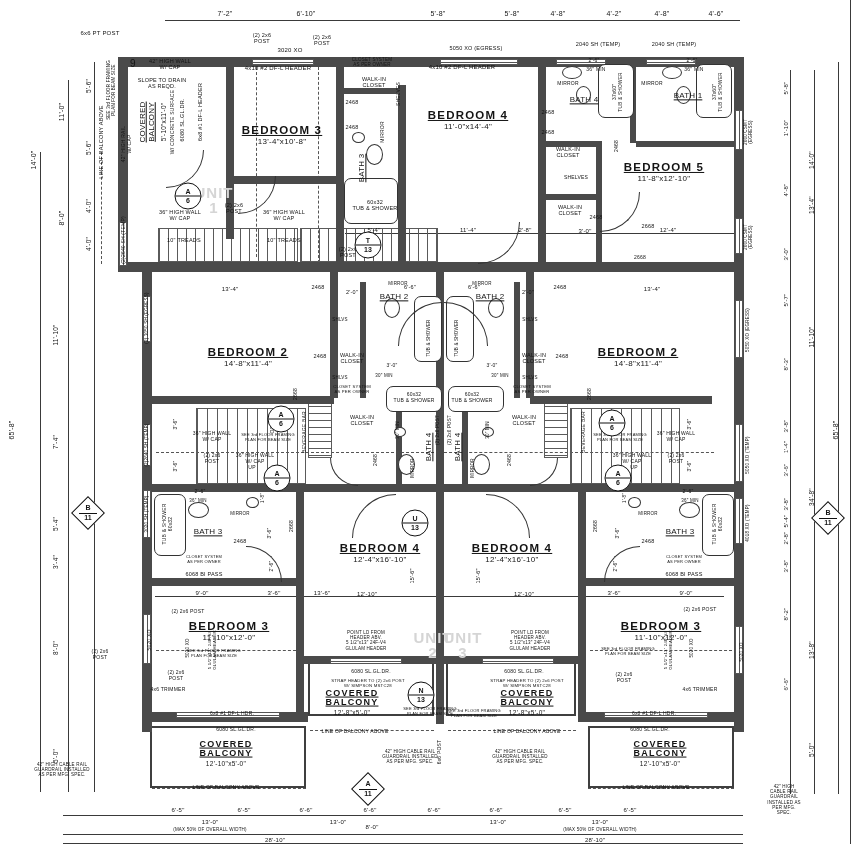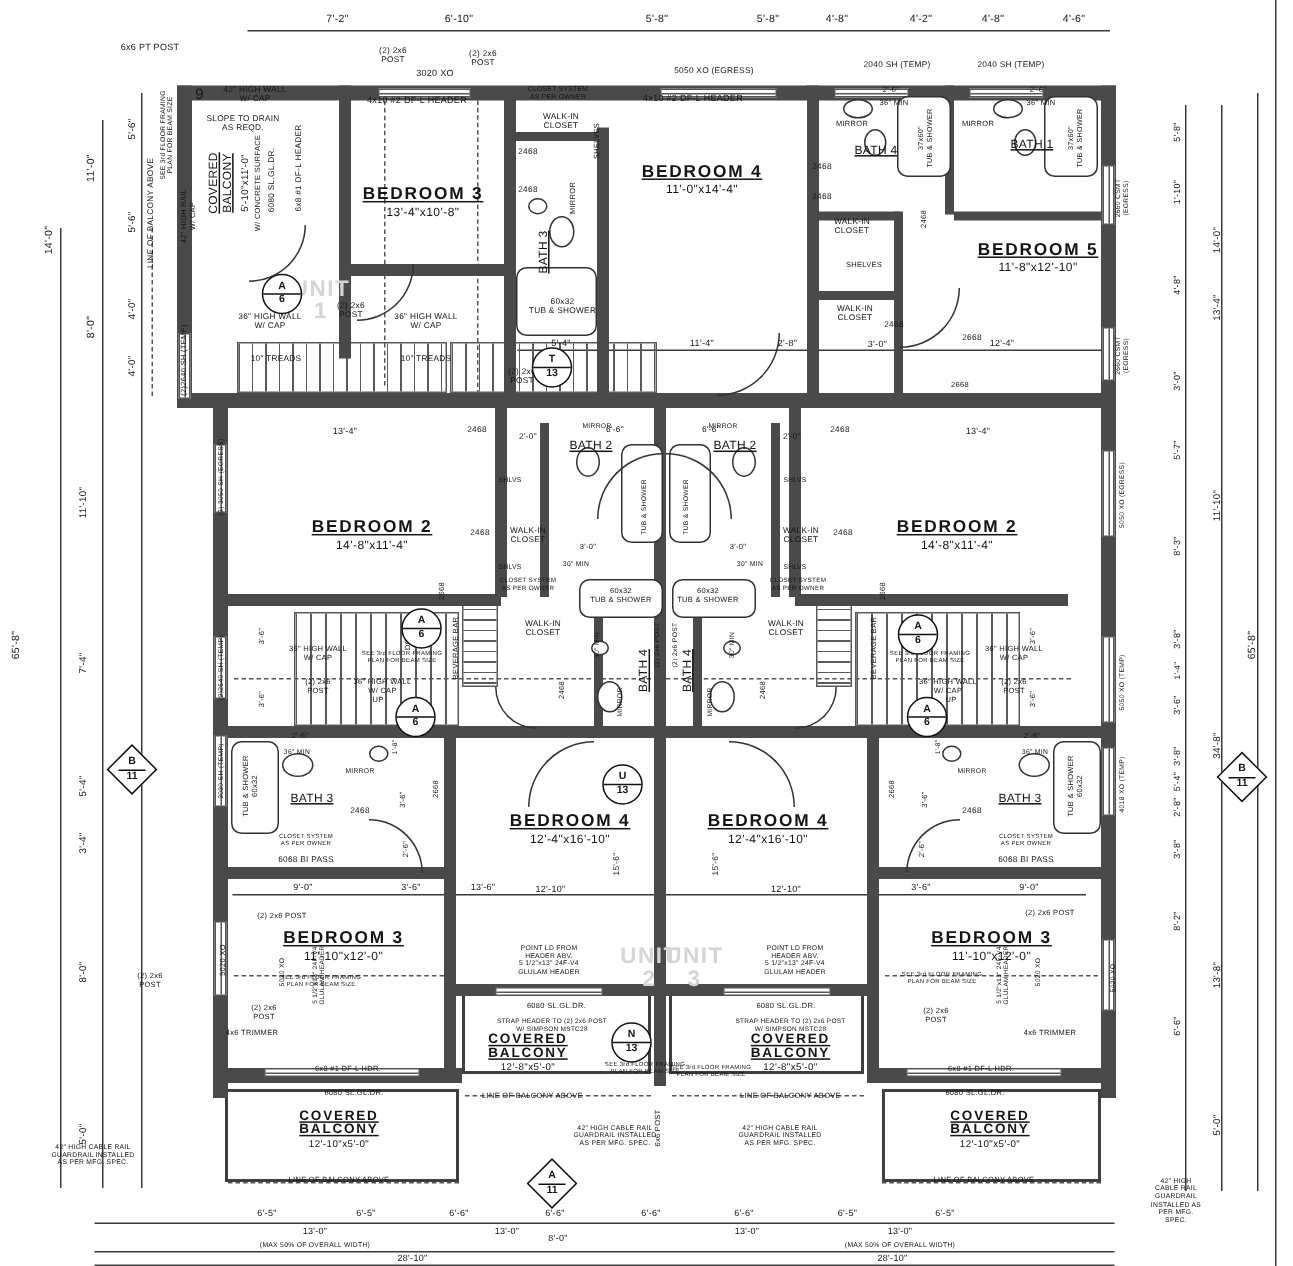--- a/index.html
+++ b/index.html
@@ -493,21 +493,21 @@
     <div class="txt" style="left: 210px; top: 830px; font-size: 4.5px; transform: translate(-50%, -50%);">(MAX 50% OF OVERALL WIDTH)</div>
     <div class="txt" style="left: 338px; top: 822px; font-size: 6px; transform: translate(-50%, -50%);">13'-0"</div>
     <div class="txt" style="left: 372px; top: 827px; font-size: 6px; transform: translate(-50%, -50%);">8'-0"</div>
     <div class="txt" style="left: 498px; top: 822px; font-size: 6px; transform: translate(-50%, -50%);">13'-0"</div>
     <div class="txt" style="left: 600px; top: 822px; font-size: 6px; transform: translate(-50%, -50%);">13'-0"</div>
     <div class="txt" style="left: 600px; top: 830px; font-size: 4.5px; transform: translate(-50%, -50%);">(MAX 50% OF OVERALL WIDTH)</div>
     <div class="txt" style="left: 275px; top: 840px; font-size: 6px; transform: translate(-50%, -50%);">28'-10"</div>
     <div class="txt" style="left: 595px; top: 840px; font-size: 6px; transform: translate(-50%, -50%);">28'-10"</div>
     <div class="room" style="left: 282px; top: 135px;"><div class="nm" style="font-size: 11.5px;">BEDROOM 3</div><div class="dm" style="font-size: 8px;">13'-4"x10'-8"</div></div>
     <div class="room" style="left: 468px; top: 120px;"><div class="nm" style="font-size: 11.5px;">BEDROOM 4</div><div class="dm" style="font-size: 8px;">11'-0"x14'-4"</div></div>
-    <div class="room" style="left: 692px; top: 172px;"><div class="nm" style="font-size: 11.5px;">BEDROOM 5</div><div class="dm" style="font-size: 8px;">11'-8"x12'-10"</div></div>
+    <div class="room" style="left: 664px; top: 172px;"><div class="nm" style="font-size: 11.5px;">BEDROOM 5</div><div class="dm" style="font-size: 8px;">11'-8"x12'-10"</div></div>
     <div class="room" style="left: 248px; top: 357px;"><div class="nm" style="font-size: 11.5px;">BEDROOM 2</div><div class="dm" style="font-size: 8px;">14'-8"x11'-4"</div></div>
     <div class="room" style="left: 638px; top: 357px;"><div class="nm" style="font-size: 11.5px;">BEDROOM 2</div><div class="dm" style="font-size: 8px;">14'-8"x11'-4"</div></div>
     <div class="room" style="left: 380px; top: 553px;"><div class="nm" style="font-size: 11.5px;">BEDROOM 4</div><div class="dm" style="font-size: 8px;">12'-4"x16'-10"</div></div>
     <div class="room" style="left: 512px; top: 553px;"><div class="nm" style="font-size: 11.5px;">BEDROOM 4</div><div class="dm" style="font-size: 8px;">12'-4"x16'-10"</div></div>
     <div class="room" style="left: 229px; top: 631px;"><div class="nm" style="font-size: 11.5px;">BEDROOM 3</div><div class="dm" style="font-size: 8px;">11'-10"x12'-0"</div></div>
     <div class="room" style="left: 661px; top: 631px;"><div class="nm" style="font-size: 11.5px;">BEDROOM 3</div><div class="dm" style="font-size: 8px;">11'-10"x12'-0"</div></div>
     <div class="room" style="left: 352px; top: 702px;"><div class="nm" style="font-size: 9px;">COVERED
 BALCONY</div><div class="dm" style="font-size: 6.5px;">12'-8"x5'-0"</div></div>
     <div class="room" style="left: 527px; top: 702px;"><div class="nm" style="font-size: 9px;">COVERED
 BALCONY</div><div class="dm" style="font-size: 6.5px;">12'-8"x5'-0"</div></div>

